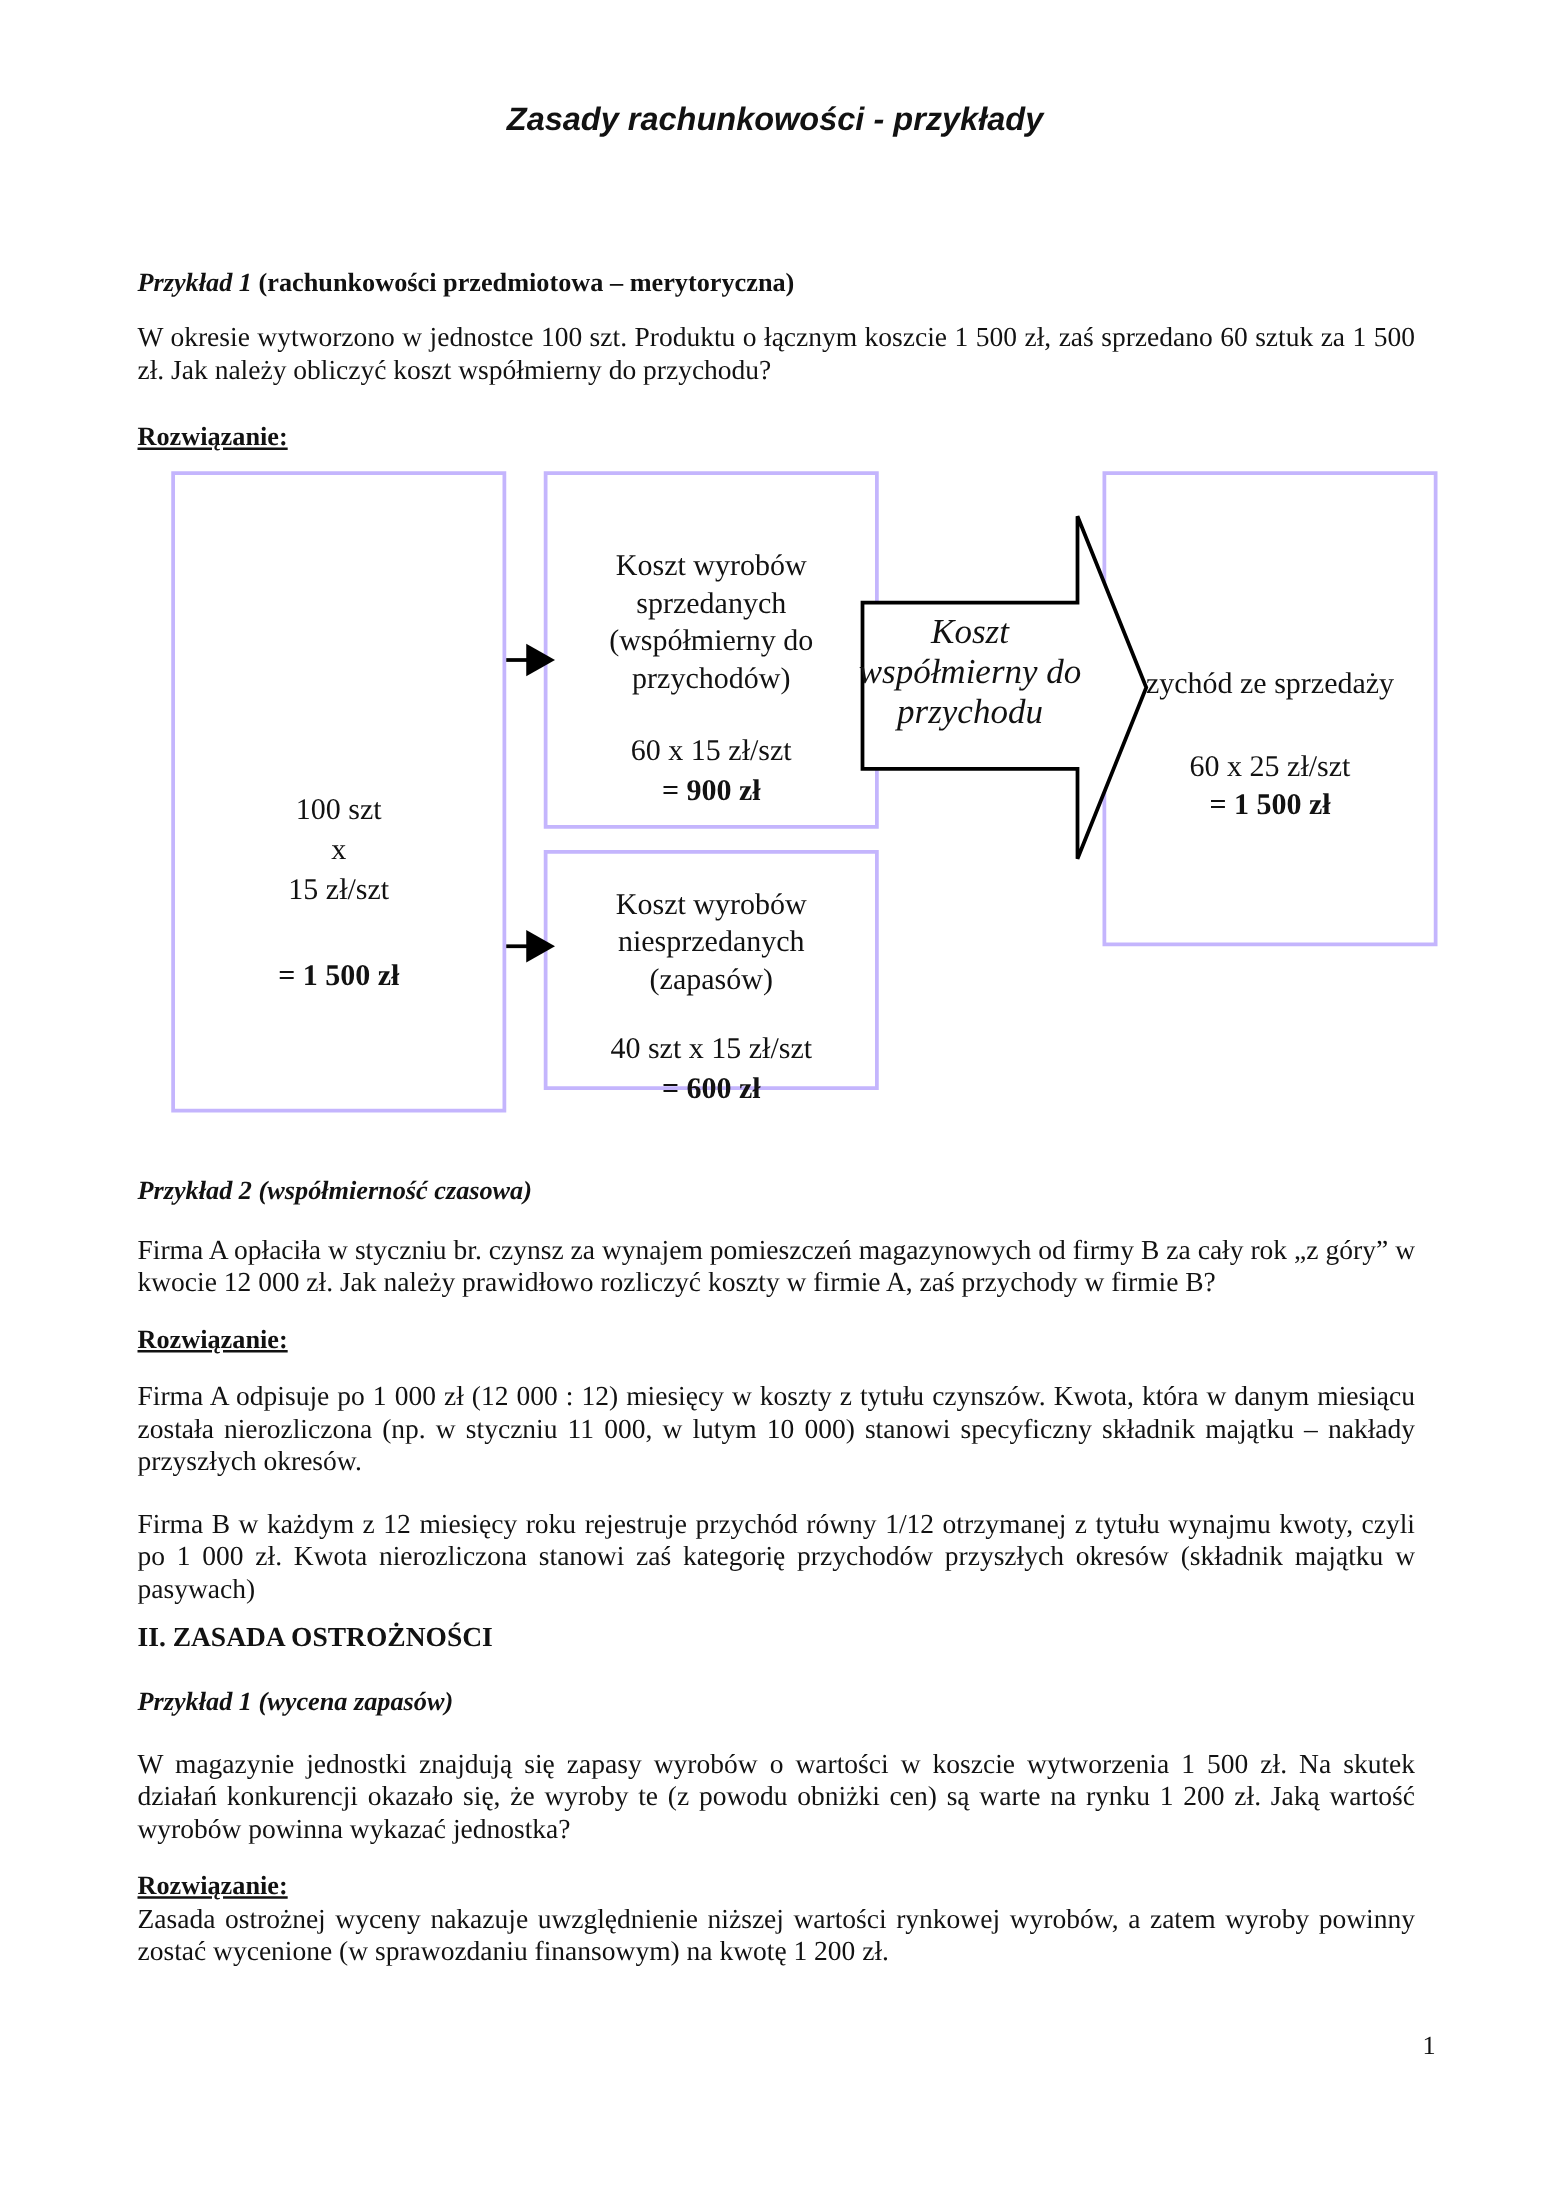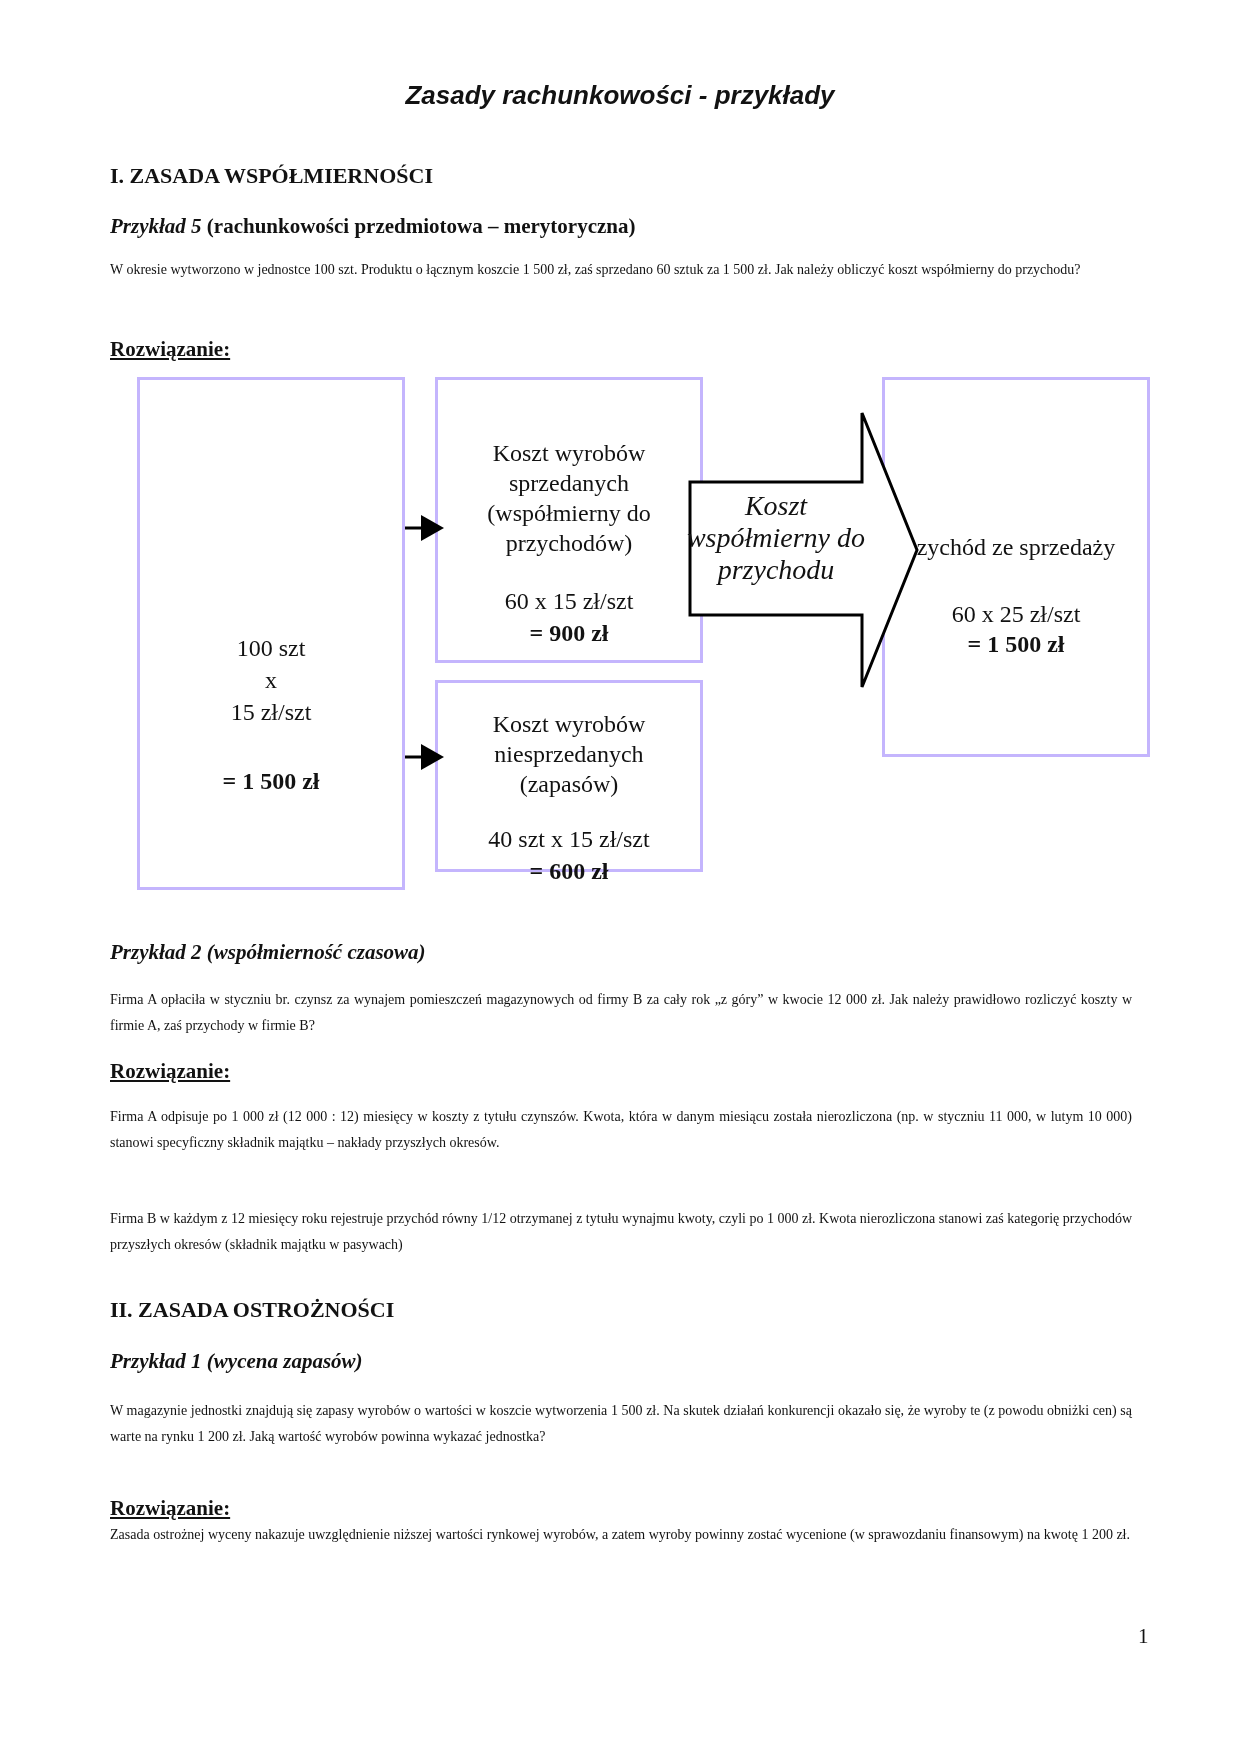--- a/index.html
+++ b/index.html
@@ -5,43 +5,42 @@
   html,body { margin:0; padding:0; background:#fff; }
   .page { position:relative; width:1240px; height:1754px; background:#ffffff;
           font-family:"Liberation Serif", serif; color:#121212; overflow:hidden; }
   .abs { position:absolute; }
   .doc-title { left:0; top:80px; width:1240px; text-align:center;
                font-family:"Liberation Sans", sans-serif; font-weight:bold; font-style:italic;
                font-size:26px; }
   .h-section { left:110px; width:1022px; top:0; font-size:22px; font-weight:bold; }
   .ex-label  { left:110px; width:1022px; font-size:21px; font-weight:bold; }
   .ital { font-style:italic; }
-  .para { left:110px; width:1022px; font-size:14px; line-height:26px; text-align:justify; }
+  .para { left:110px; width:1022px; font-size:22px; line-height:26px; text-align:justify; }
   .solution { left:110px; width:1022px; font-size:21px; font-weight:bold;
               text-decoration:underline; }
   .box { position:absolute; border:3px solid #c4b5fd; background:#fff; box-sizing:border-box; z-index:1; }
   .box-text { position:absolute; left:50%; transform:translateX(-50%); text-align:center;
               font-size:24px; line-height:30px; z-index:7; white-space:normal; }
   .calc { line-height:32px; }
   .result { font-weight:bold; }
   .arrows-svg { left:0; top:0; z-index:5; pointer-events:none; }
   .arrow-label { left:686px; top:490px; width:180px; text-align:center; z-index:8;
                  font-size:28px; font-style:italic; line-height:32px; }
   .page-num { left:1138px; top:1624px; font-size:21px; }
 </style>
 </head>
 <body>
 
 <div class="page">
 
   <div class="abs doc-title">Zasady rachunkowości - przykłady</div>
 
-  <div class="abs h-section" style="top:163px;">I. ZASADA WSPÓŁMIERNOŚCI</div>
 
-  <div class="abs ex-label" style="top:214px;"><span class="ital">Przykład 5</span><span> (rachunkowości przedmiotowa – merytoryczna)</span></div>
+  <div class="abs ex-label" style="top:214px;"><span class="ital">Przykład 1</span><span> (rachunkowości przedmiotowa – merytoryczna)</span></div>
 
   <div class="abs para" style="top:257px;">W okresie wytworzono w jednostce 100 szt. Produktu o łącznym koszcie 1 500 zł, zaś sprzedano 60 sztuk za 1 500 zł. Jak należy obliczyć koszt współmierny do przychodu?</div>
 
   <div class="abs solution" style="top:337px;">Rozwiązanie:</div>
 
   <div class="box" style="left:137px; top:377px; width:268px; height:513px;">
     <div class="box-text calc" style="top:252px; width:240px;">
       <div>100 szt</div>
       <div>x</div>
       <div>15 zł/szt</div>

